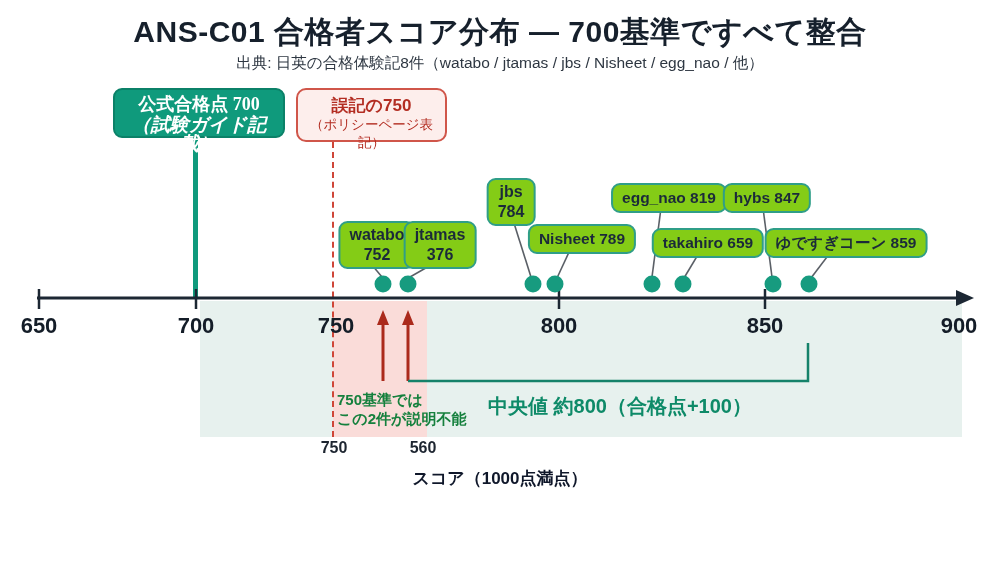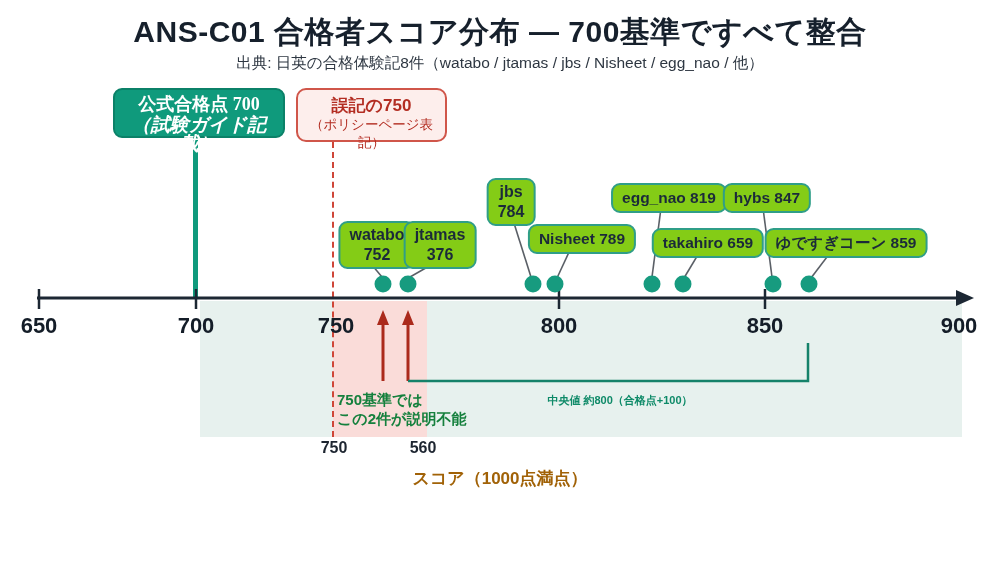--- a/index.html
+++ b/index.html
@@ -32,23 +32,23 @@
   .mistake-box .l2{font-size:13.5px;font-weight:normal;line-height:18px;}
   .mistake-stem{left:332px;top:142px;width:0;height:295px;border-left:2px dashed #cf4638;}
   .point-label{
     background:#84cc16;border:2px solid #2f9e88;border-radius:9px;color:#1b2a3a;
     text-align:center;font-weight:600;white-space:nowrap;transform:translateX(-50%);
     position:absolute;padding:2px 9px;
   }
   .point-label .nm,.point-label .sc{font-size:16px;line-height:20px;}
   .point-label.one{font-size:15.5px;line-height:22px;}
   .red-note{left:337px;top:390px;color:#15803d;font-size:15px;font-weight:bold;line-height:19px;}
-  .green-note{left:455px;top:393px;width:330px;text-align:center;color:#0e8a68;font-size:11px;font-weight:bold;}
+  .green-note{left:455px;top:393px;width:330px;text-align:center;color:#0e8a68;font-size:20px;font-weight:bold;}
   .band-label{transform:translateX(-50%);top:439px;font-size:16px;font-weight:600;color:#1d2530;position:absolute;}
-  .axis-caption{left:0;right:0;top:467px;text-align:center;font-size:17px;font-weight:bold;color:#a16207;}
+  .axis-caption{left:0;right:0;top:467px;text-align:center;font-size:17px;font-weight:bold;color:#0f172a;}
   .footer{left:0;right:0;top:507px;text-align:center;font-size:20px;font-weight:bold;color:#0d1117;}
   svg{position:absolute;left:0;top:0;}
 </style>
 </head>
 <body>
 
 <div class="frame">
 
   <div class="abs title">ANS-C01 合格者スコア分布 — 700基準ですべて整合</div>
   <div class="abs subtitle">出典: 日英の合格体験記8件（watabo / jtamas / jbs / Nisheet / egg_nao / 他）</div>

